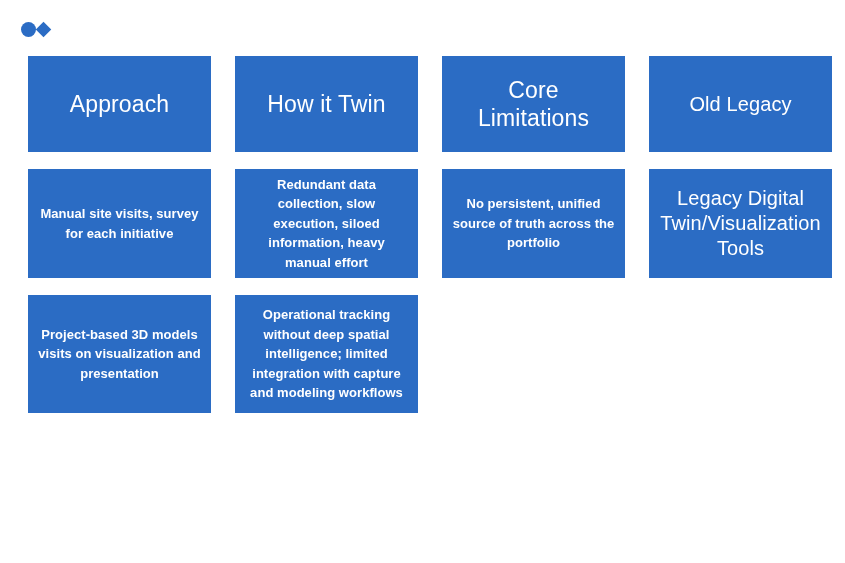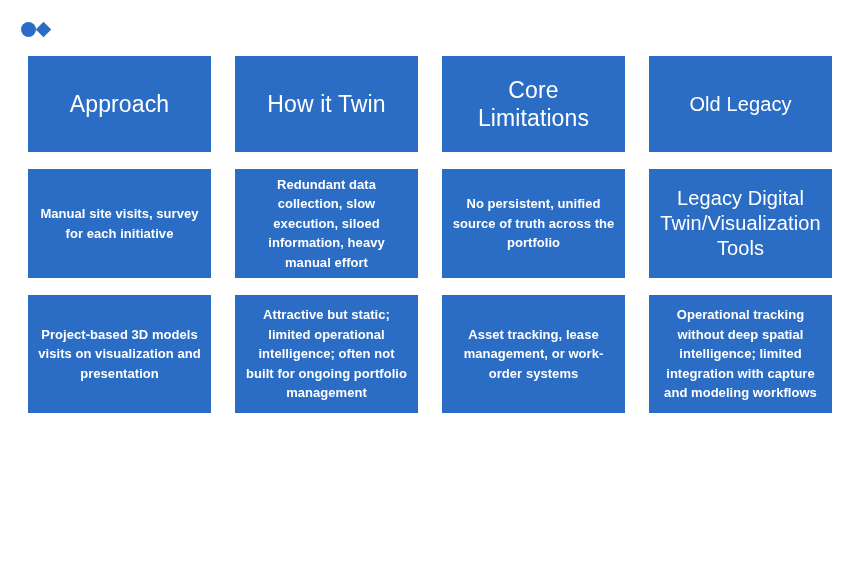--- a/index.html
+++ b/index.html
@@ -140,25 +140,19 @@
     <div class="cell body">
       <span class="cell-text">No persistent, unified source of truth across the portfolio</span>
     </div>
 
     <div class="cell rowlabel">
       <span class="cell-text">Legacy Digital Twin/Visualization Tools</span>
     </div>
     <div class="cell body">
       <span class="cell-text">Project-based 3D models visits on visualization and presentation</span>
     </div>
-    <div class="cell body">
-      <span class="cell-text">Attractive but static; limited operational intelligence; often not built for ongoing portfolio management</span>
-    </div>
 
-    <div class="cell body">
-      <span class="cell-text">Asset tracking, lease management, or work-order systems</span>
-    </div>
     <div class="cell body">
       <span class="cell-text">Operational tracking without deep spatial intelligence; limited integration with capture and modeling workflows</span>
     </div>
 
   </div>
 </div>
 
 </body></html>

